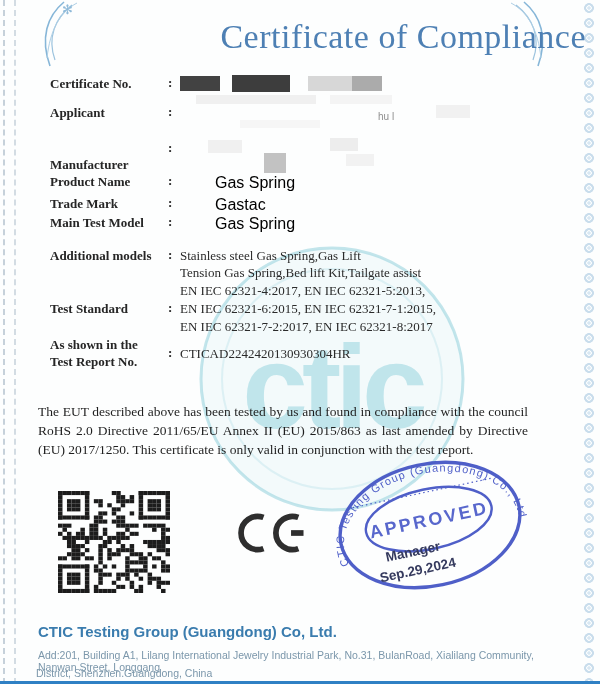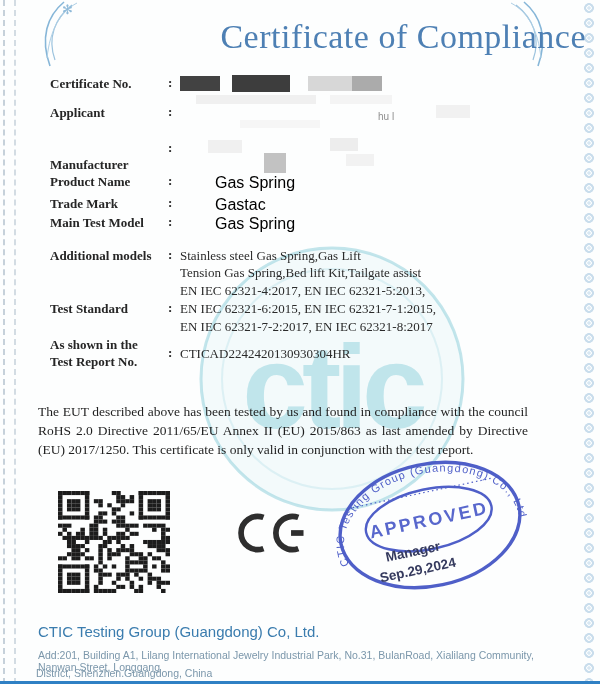--- a/index.html
+++ b/index.html
@@ -34,21 +34,21 @@
              color:#1f1f1f;text-align:justify;}
 
   
   .qr{position:absolute;left:58px;top:491px;width:112px;height:102px;}
   .ce{position:absolute;left:238px;top:502px;width:78px;height:62px;}
   .stamp{position:absolute;left:326px;top:453px;width:208px;height:152px;opacity:.93;}
   .watermark{position:absolute;left:182px;top:233px;width:300px;height:292px;pointer-events:none;}
 
   
   .footer-company{position:absolute;left:38px;top:623px;font-family:"Liberation Sans",sans-serif;
-                  font-weight:normal;font-size:15px;color:#3a7cae;}
+                  font-weight:bold;font-size:15px;color:#3a7cae;}
   .footer-addr1{position:absolute;left:38px;top:649px;right:50px;font-family:"Liberation Sans",sans-serif;
                 font-size:10.5px;color:#7b97ab;}
   .footer-addr2{position:absolute;left:36px;top:667px;right:50px;font-family:"Liberation Sans",sans-serif;
                 font-size:10.5px;color:#7b97ab;}
   .z1{z-index:2;}
 </style>
 </head>
 <body>
 
 <div class="page">

